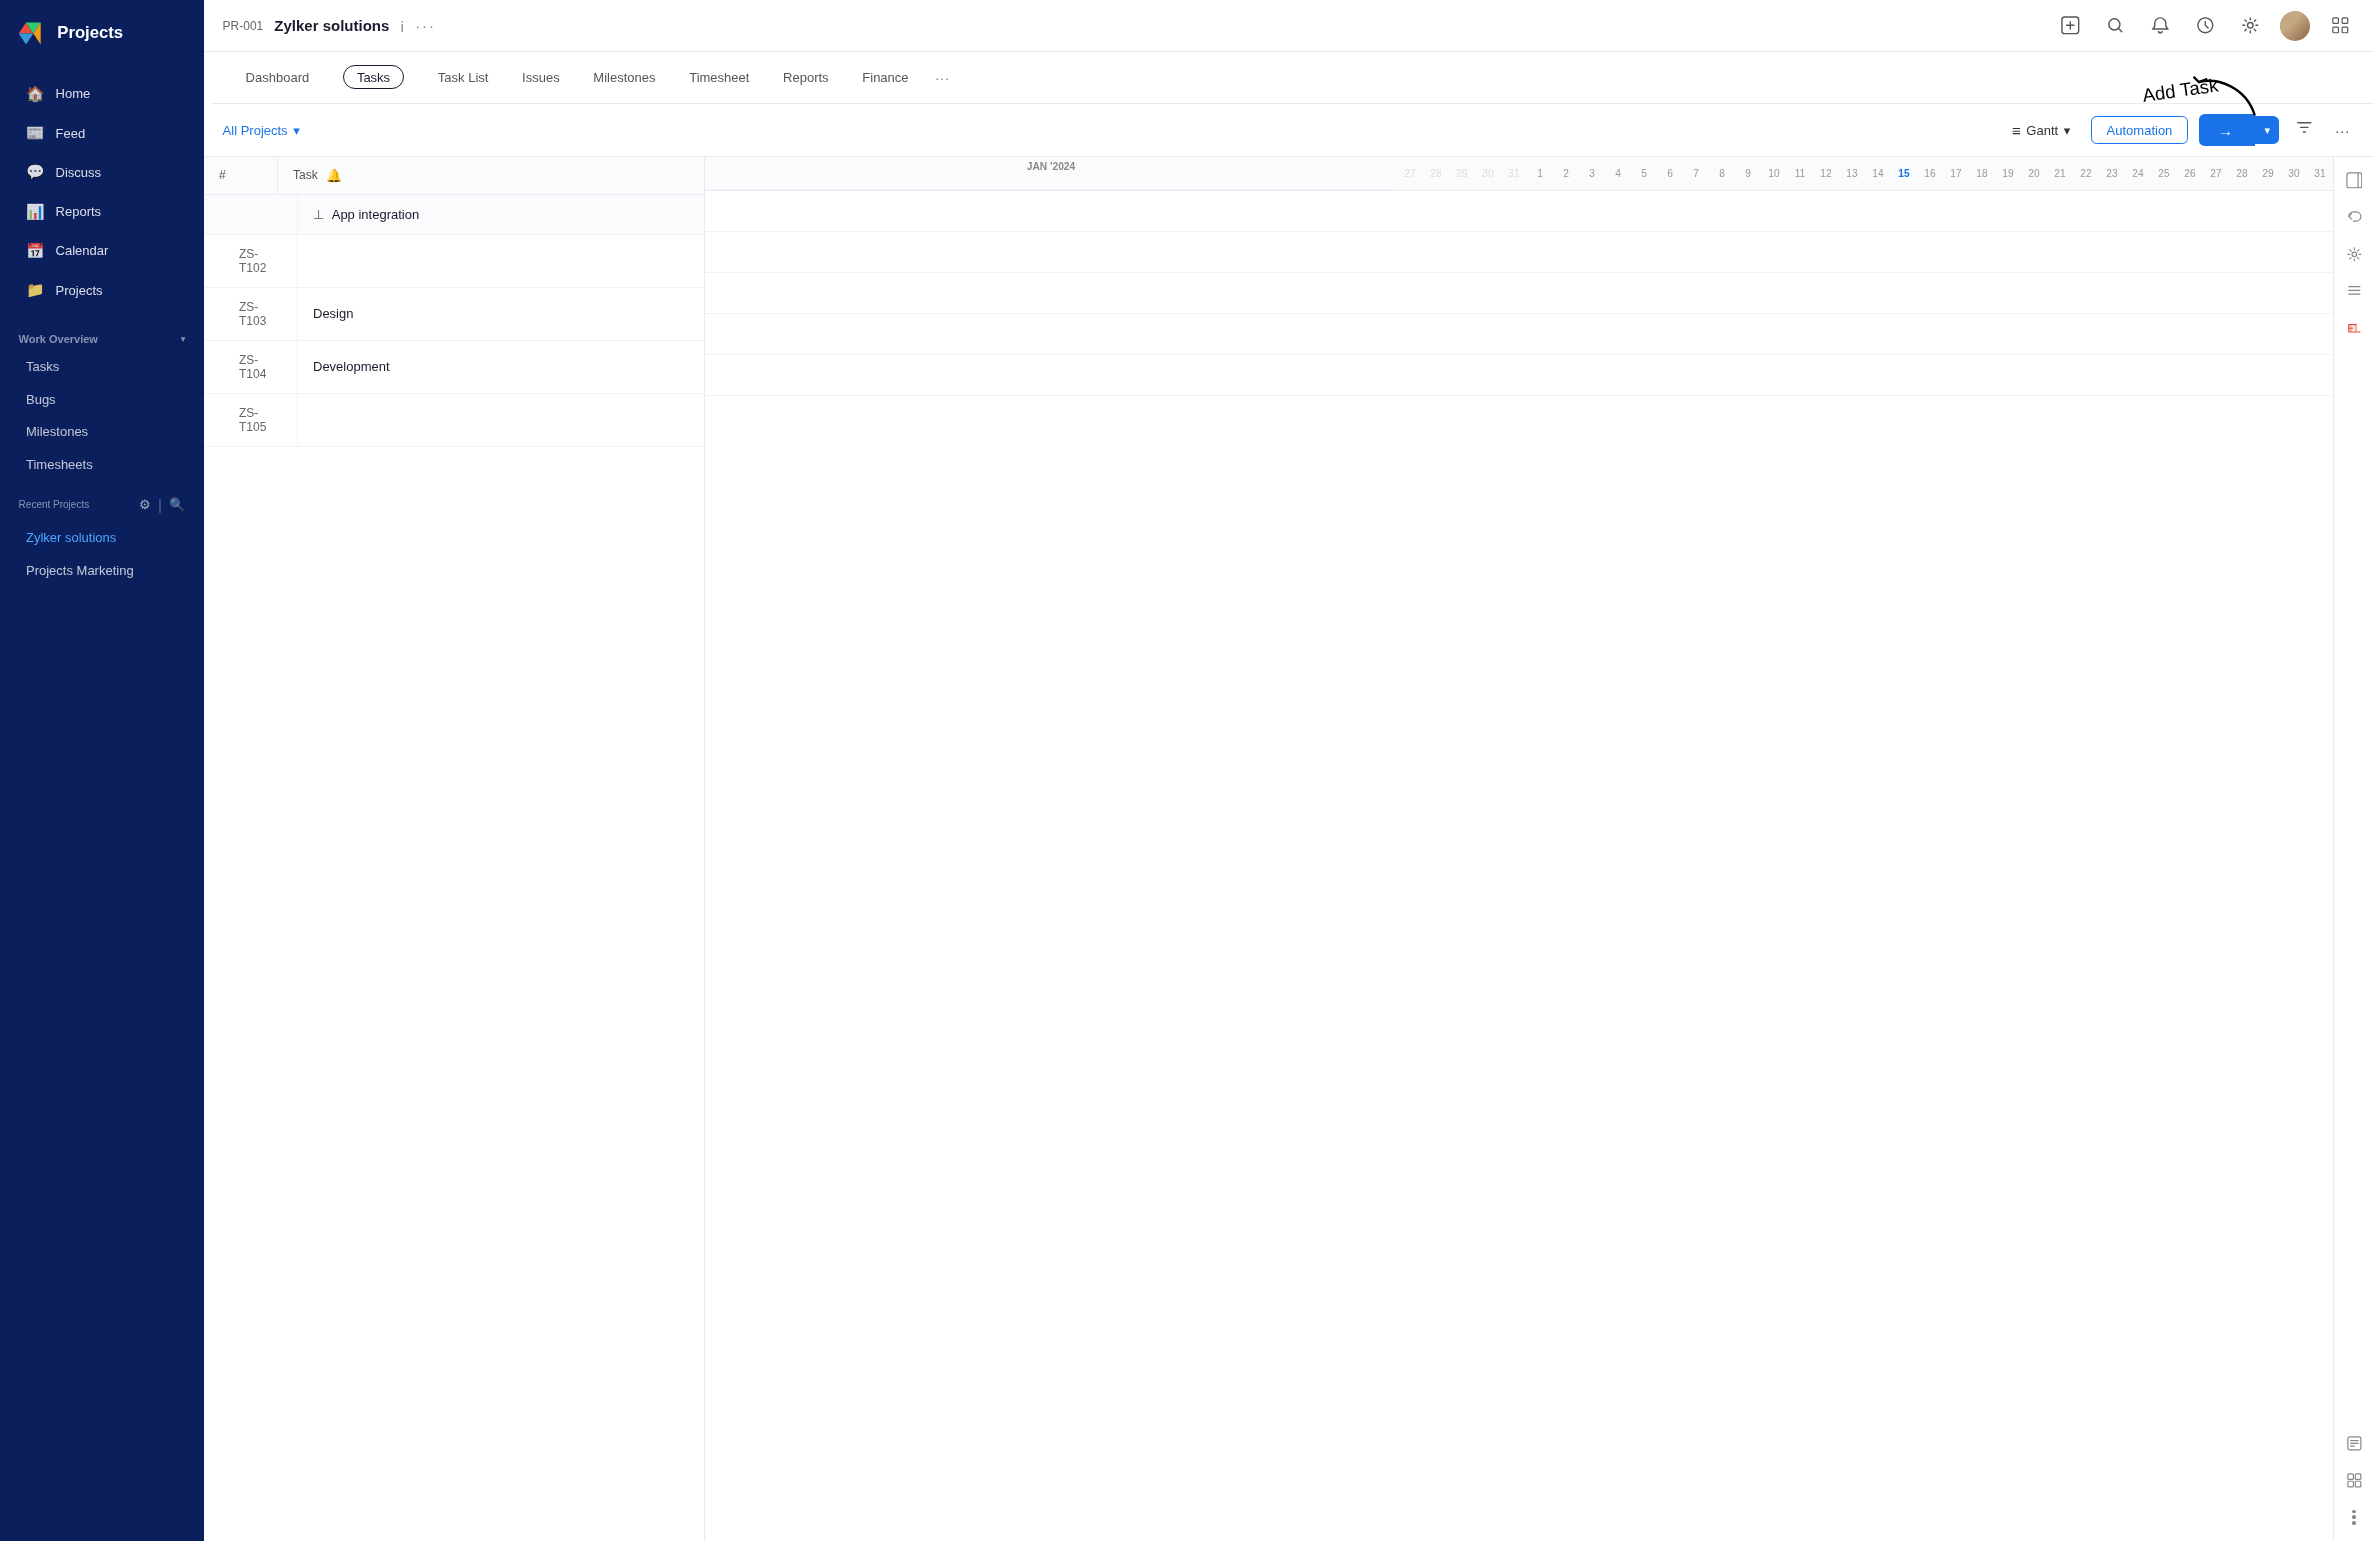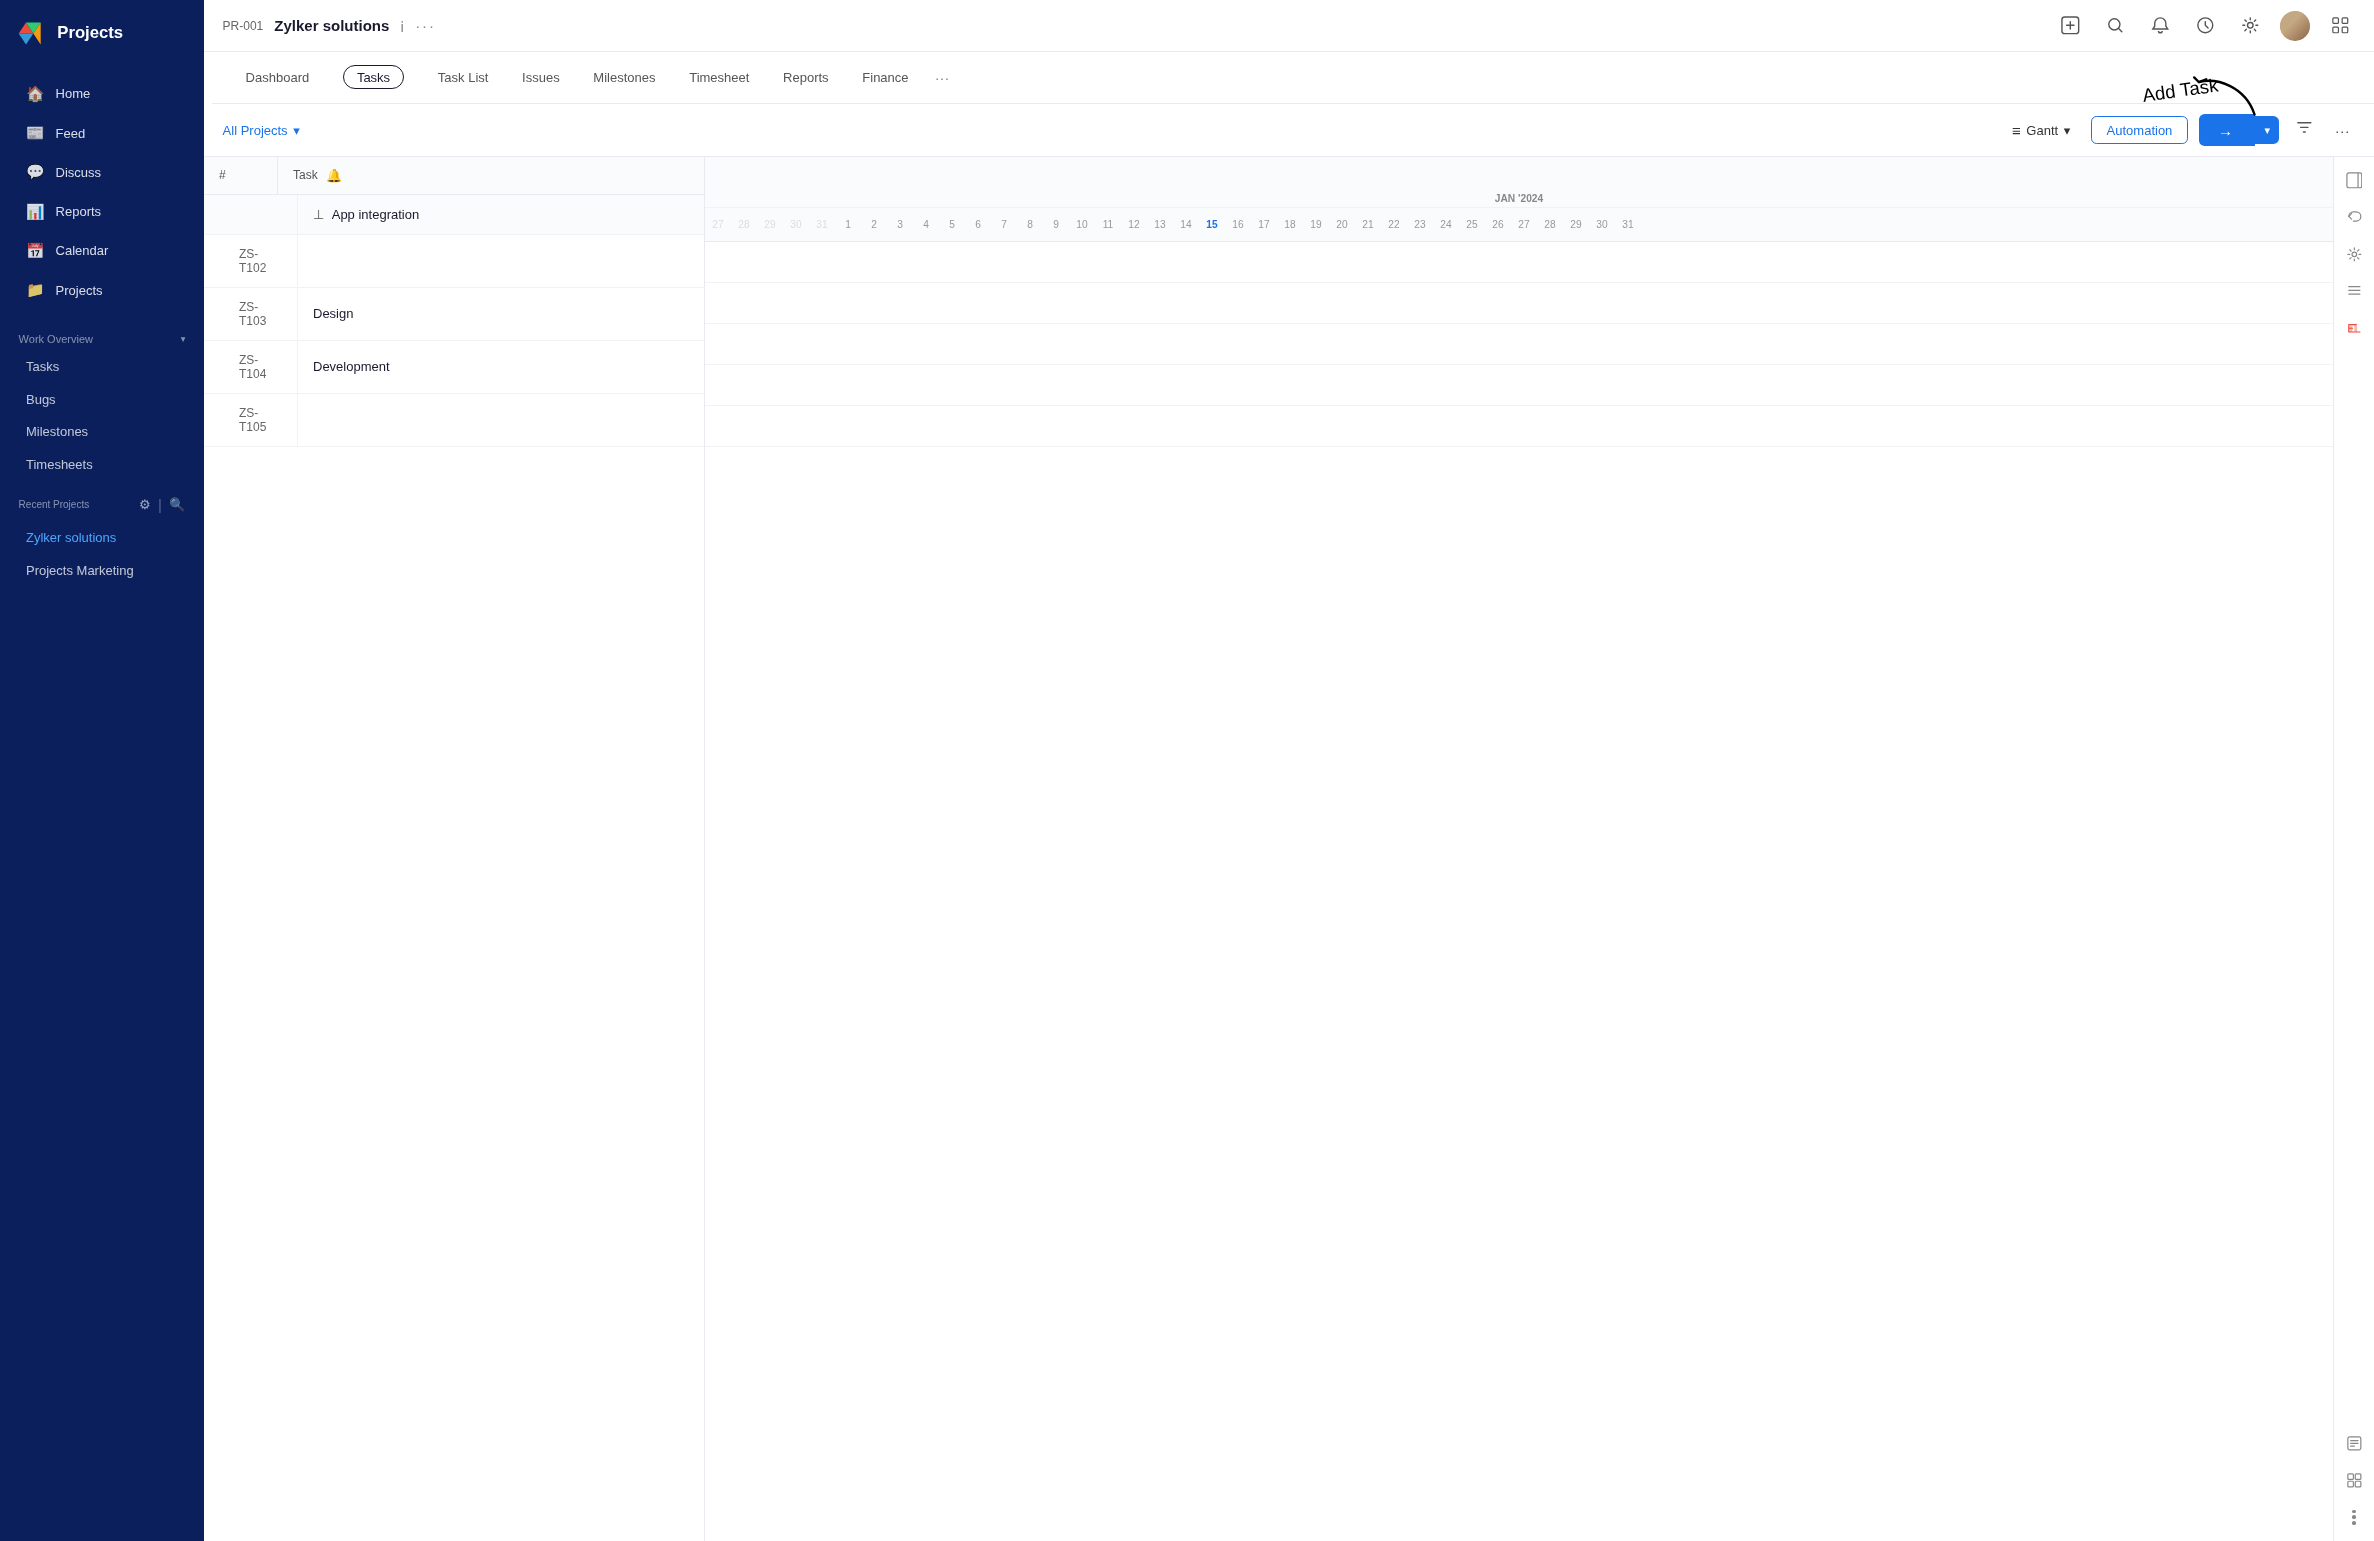--- a/index.html
+++ b/index.html
@@ -48,20 +48,21 @@
       padding: 15px 18.6px 5.6px;
       font-weight: 500;
       display: flex;
       align-items: center;
       justify-content: space-between;
     }
     .sidebar-section-title .title-text {
       display: flex;
       align-items: flex-end;
       gap: 5.6px;
+      font-weight: bold;
     }
     .section-arrow { font-size: 9.3px; }
 
     .work-overview-items {
       padding: 0 7.4px;
     }
     .work-sub-item {
       display: flex;
       align-items: center;
       padding: 8.3px 18.6px;
@@ -670,21 +671,21 @@
           <span>Development</span>
         </div>
       </div>
       <div class="task-row">
         <div class="td-num">ZS-T105</div>
       </div>
     </div>
 
     <div class="gantt-chart">
       <div class="gantt-header">
-        <div style="display:flex; flex-direction:column; width:100%;margin-top:32px;">
+        <div style="display:flex; flex-direction:row; width:100%;">
           <div style="padding:3.7px 15px; font-size:10.2px; color:#888; font-weight:600; text-align:center; border-bottom:0.9px solid #f0f2f5; width:100%;">JAN '2024</div>
           <div class="gantt-dates">
             <div class="gantt-date" style="color:#ddd;">27</div>
             <div class="gantt-date" style="color:#ddd;">28</div>
             <div class="gantt-date" style="color:#ddd;">29</div>
             <div class="gantt-date" style="color:#ddd;">30</div>
             <div class="gantt-date" style="color:#ddd;">31</div>
             <div class="gantt-date">1</div>
             <div class="gantt-date">2</div>
             <div class="gantt-date">3</div>

